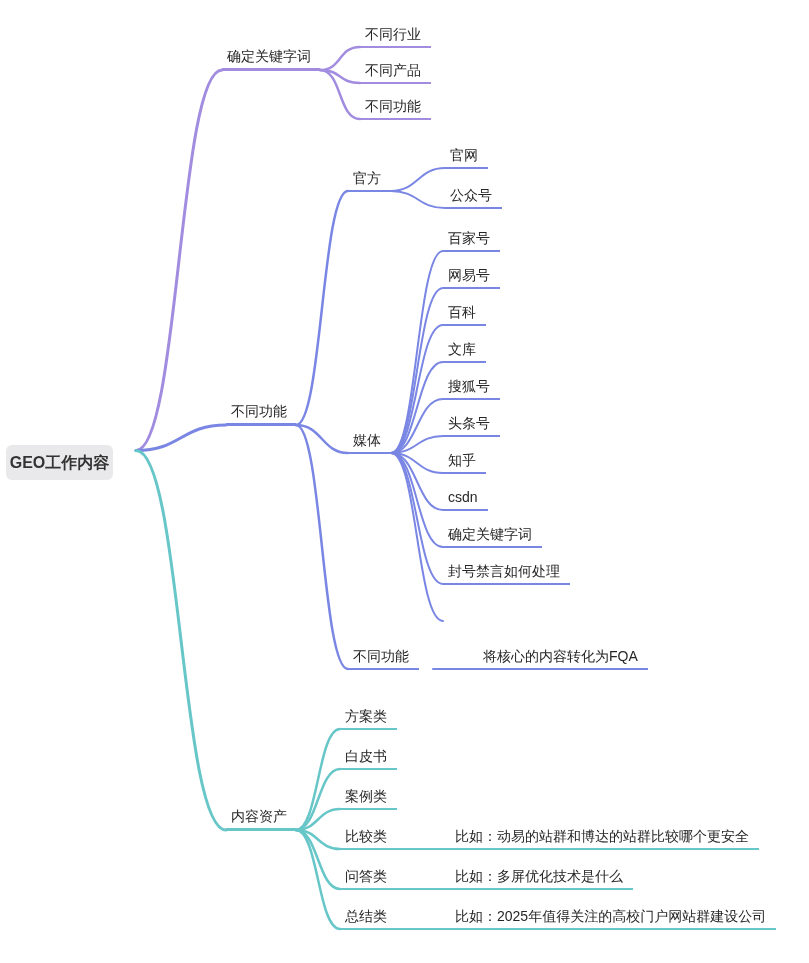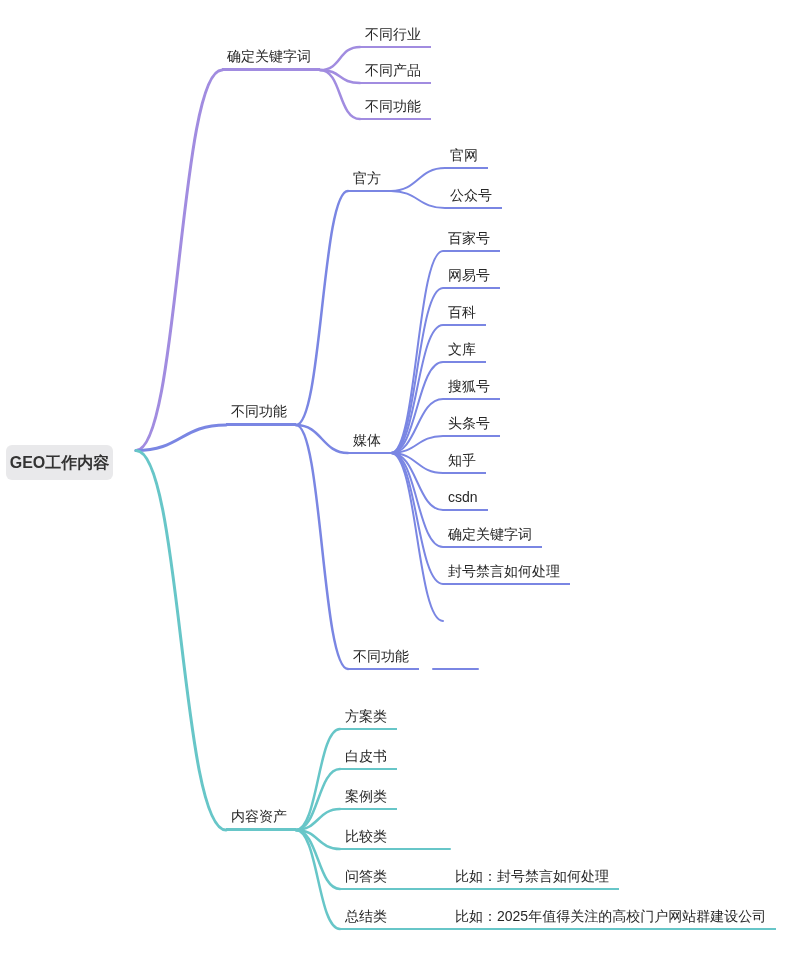--- a/index.html
+++ b/index.html
@@ -89,23 +89,25 @@
   <div class="node c-indigo" style="left:443px;top:303px">百科</div>
   <div class="node c-indigo" style="left:443px;top:340px">文库</div>
   <div class="node c-indigo" style="left:443px;top:377px">搜狐号</div>
   <div class="node c-indigo" style="left:443px;top:414px">头条号</div>
   <div class="node c-indigo" style="left:443px;top:451px">知乎</div>
   <div class="node c-indigo" style="left:443px;top:488px">csdn</div>
   <div class="node c-indigo" style="left:443px;top:525px">确定关键字词</div>
   <div class="node c-indigo" style="left:443px;top:562px">封号禁言如何处理</div>
 
   <div class="node c-indigo" style="left:348px;top:647px">不同功能</div>
+  <div class="node c-indigo" style="left:478px;top:647px">将核心的内容转化为FQA</div>
 
   <div class="node lv1 c-teal" style="left:226px;top:807px">内容资产</div>
   <div class="node c-teal" style="left:340px;top:707px">方案类</div>
   <div class="node c-teal" style="left:340px;top:747px">白皮书</div>
   <div class="node c-teal" style="left:340px;top:787px">案例类</div>
   <div class="node c-teal" style="left:340px;top:827px">比较类</div>
+  <div class="node c-teal" style="left:450px;top:827px">比如：动易的站群和博达的站群比较哪个更安全</div>
   <div class="node c-teal" style="left:340px;top:867px">问答类</div>
-  <div class="node c-teal" style="left:450px;top:867px">比如：封号禁言如何处理</div>
+  <div class="node c-teal" style="left:450px;top:867px">比如：多屏优化技术是什么</div>
   <div class="node c-teal" style="left:340px;top:907px">总结类</div>
   <div class="node c-teal" style="left:450px;top:907px">比如：2025年值得关注的高校门户网站群建设公司</div>
 </div>
 
 </body></html>

